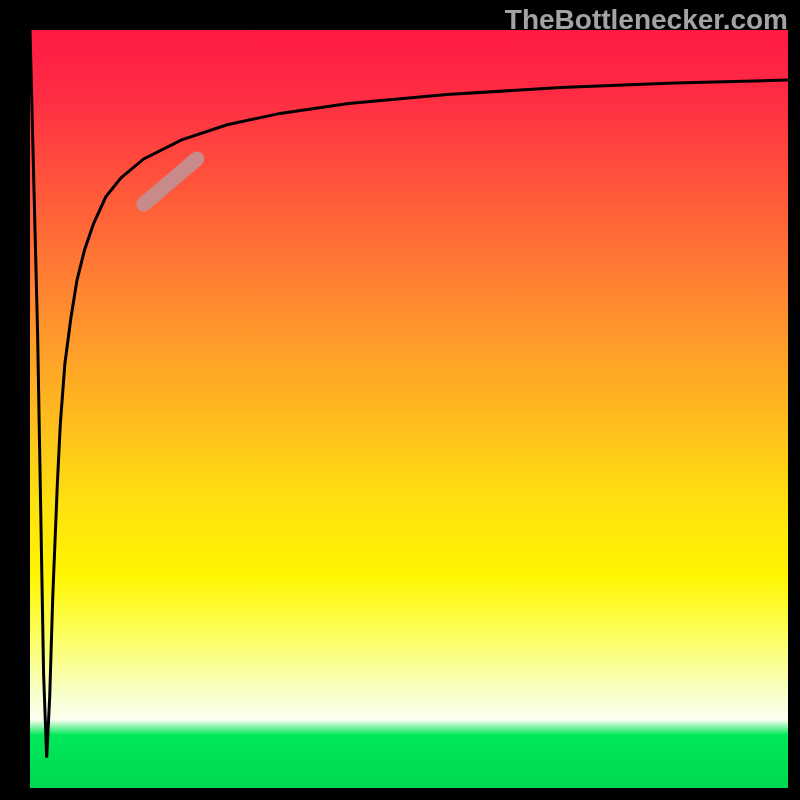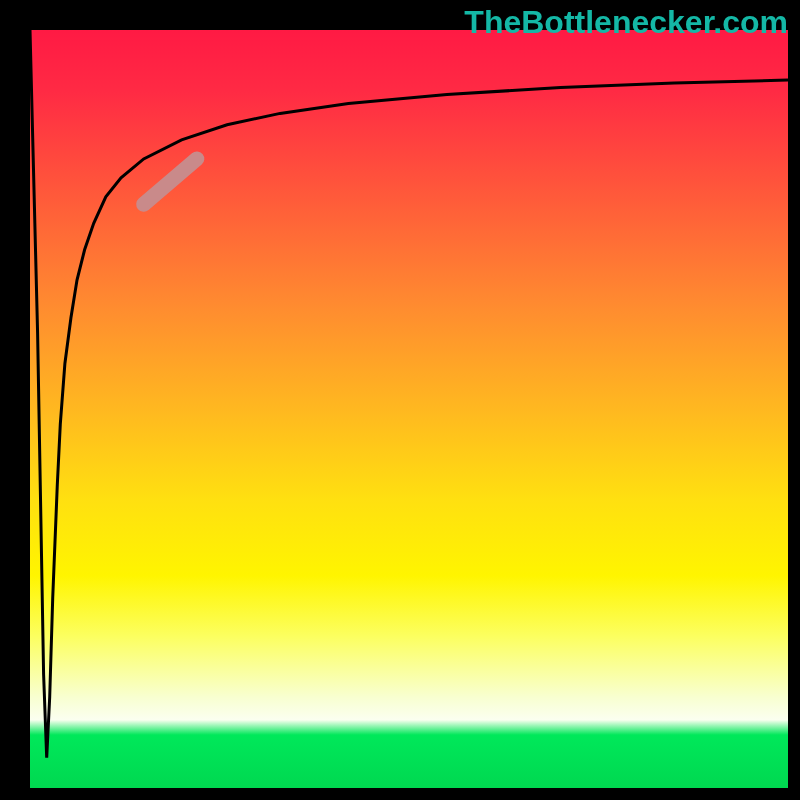--- a/index.html
+++ b/index.html
@@ -8,23 +8,23 @@
     height: 800px;
     background: #000;
     position: relative;
     overflow: hidden;
   }
   .attribution {
     position: absolute;
     top: 4px;
     right: 12px;
     font-family: Arial, sans-serif;
-    font-size: 32px;
+    font-size: 28px;
     font-weight: bold;
-    color: #14b8a6;
+    color: #a3a3a3;
     z-index: 10;
   }
   .plot-area {
     position: absolute;
     left: 30px;
     top: 30px;
     width: 758px;
     height: 758px;
     background: linear-gradient(to bottom,
       #ff1a44 0%,

